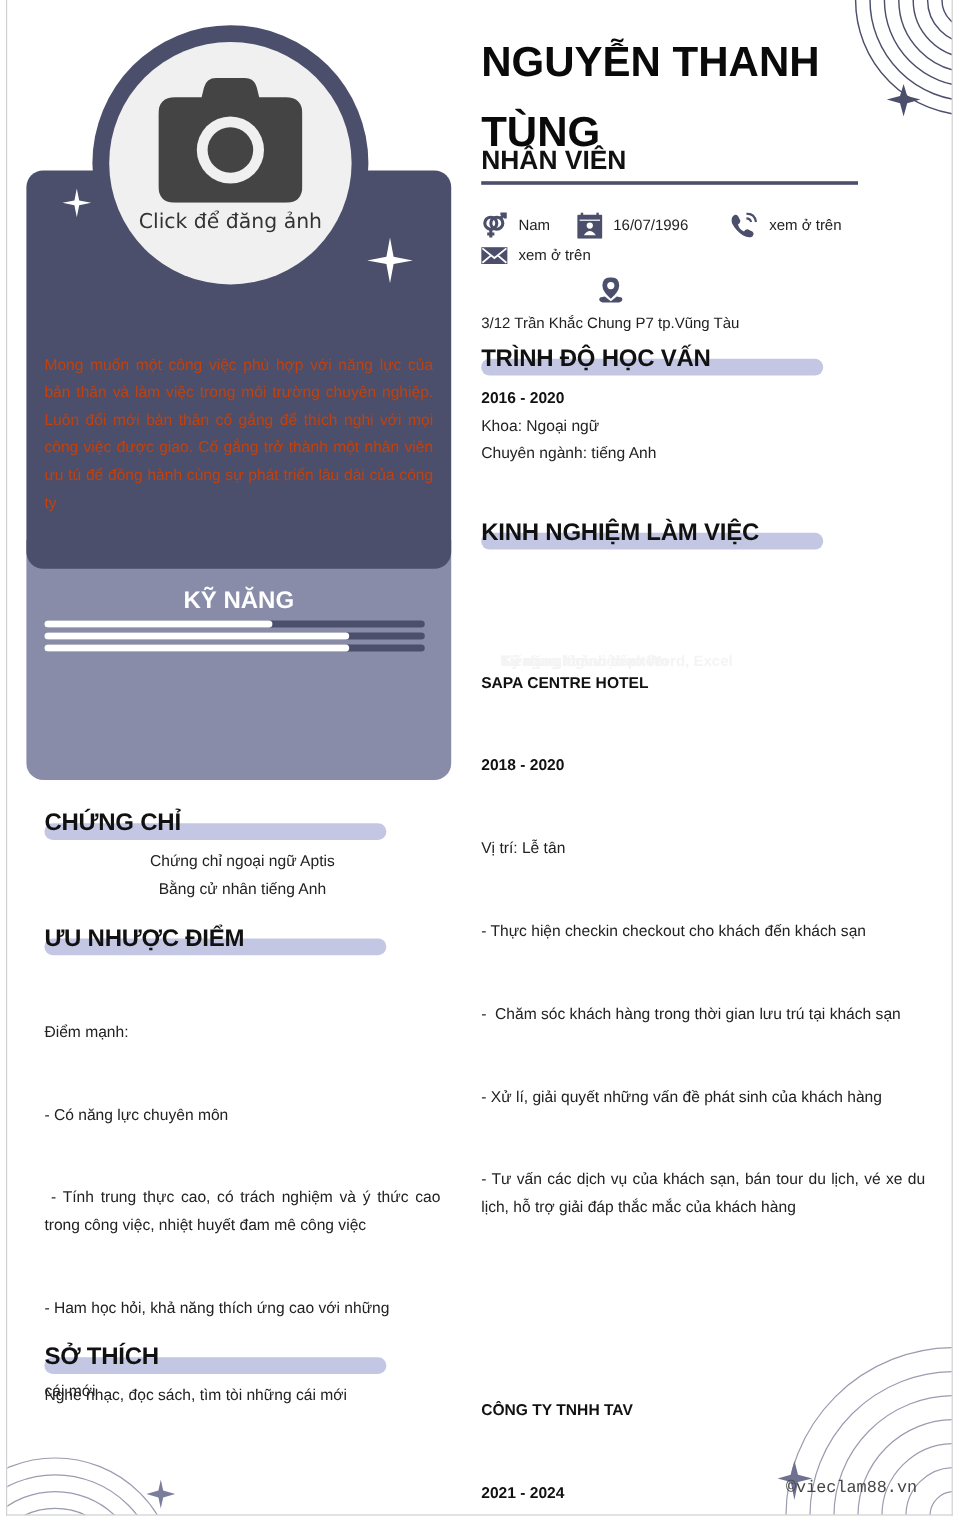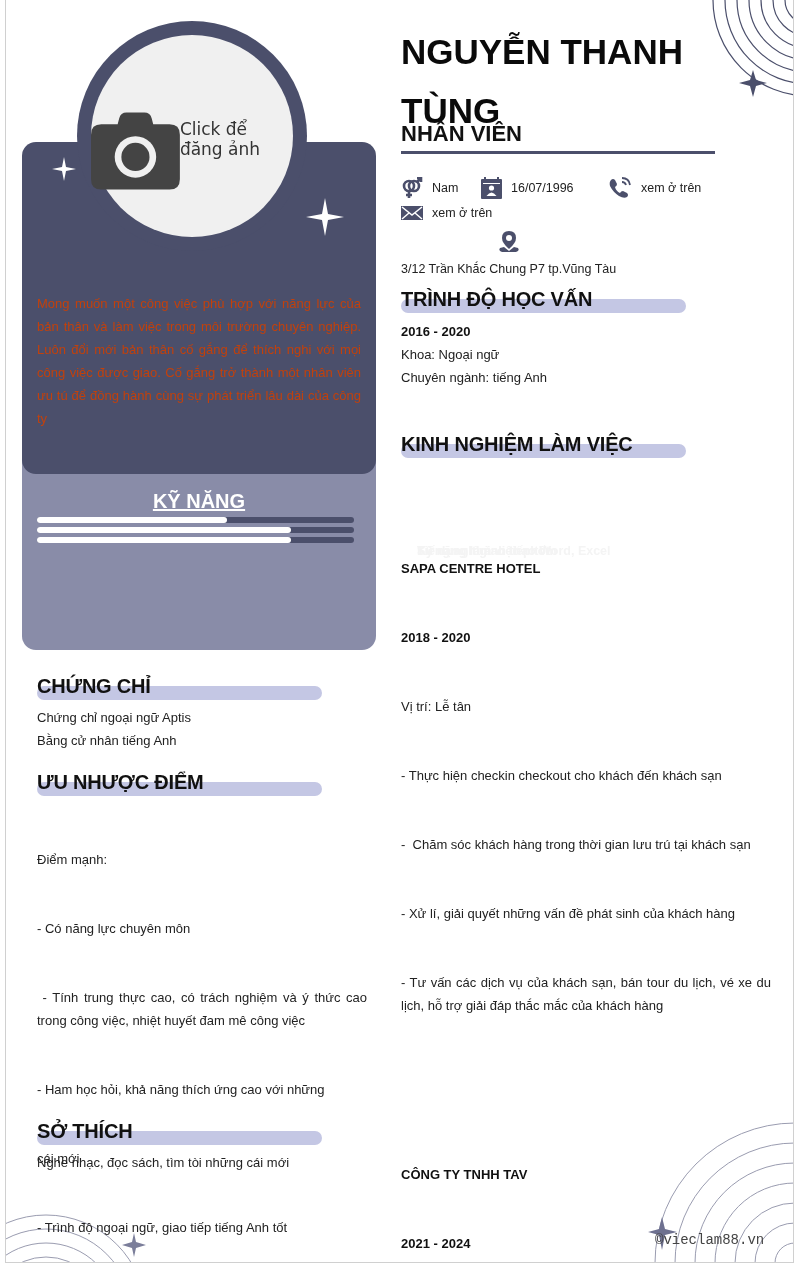--- a/index.html
+++ b/index.html
@@ -6,31 +6,31 @@
   html, body { width: 795px; height: 1283px; background: #ffffff; overflow: hidden; }
   body { font-family: "Liberation Sans", sans-serif; color: #222; position: relative; }
   .page { position: absolute; left: 5px; top: 0; width: 789px; height: 1263px; border: 1px solid #d0d0d0; border-top: none; background: #fff; overflow: hidden; }
   .deco { position: absolute; pointer-events: none; }
 
   
   .left-top { position: absolute; left: 16px; top: 142px; width: 354px; height: 332px; background: #4b4f6b; border-radius: 14px; }
   .left-skill { position: absolute; left: 16px; top: 450px; width: 354px; height: 200px; background: #898ca8; border-radius: 0 0 14px 14px; z-index: 0; }
   .left-top { z-index: 1; }
   .avatar-ring { position: absolute; left: 71px; top: 21px; width: 230px; height: 230px; border-radius: 50%; background: #4b4f6b; z-index: 2; }
-  .avatar { position: absolute; left: 85px; top: 35px; width: 202px; height: 202px; border-radius: 50%; background: #f0f0f0; z-index: 3; display: flex; align-items: center; }
+  .avatar { position: absolute; left: 85px; top: 35px; width: 202px; height: 202px; border-radius: 50%; background: #f0f0f0; z-index: 3; display: flex; flex-direction: column; align-items: center; }
   .avatar .cam { margin-top: 30px; }
   .avatar .caption { margin-top: 6px; font-family: "DejaVu Sans", sans-serif; font-size: 17px; color: #333; }
   .sparkle { position: absolute; z-index: 4; }
 
   .objective { position: absolute; left: 16px; top: 282px; width: 354px; z-index: 3; color: #fff; }
   .objective h2 { text-align: center; font-size: 20px; font-weight: bold; letter-spacing: 0.2px; }
   .objective p { margin: 10px 15px 0 15px; font-size: 13px; line-height: 23px; text-align: justify; color: #c2410c; }
 
   .skills { position: absolute; left: 16px; top: 490px; width: 354px; z-index: 3; color: #fff; }
-  .skills h2 { text-align: center; font-size: 20px; font-weight: bold; text-decoration: underline; }
+  .skills h2 { text-align: center; font-size: 20px; font-weight: bold; }
   .skill { margin: 0 22px 0 15px; }
   .skill .name { font-size: 12.5px; color: #f4f4f4; margin-top: 10px; }
   .skill .bar { height: 6px; border-radius: 3px; background: #4b4f6b; margin-top: 4px; position: relative; }
   .skill .fill { position: absolute; left: 0; top: 0; bottom: 0; border-radius: 3px; background: #ffffff; }
 
   .section-title { position: relative; height: 26px; }
   .section-title .hl { position: absolute; left: 0; top: 12px; height: 14px; border-radius: 7px; background: #c4c7e4; }
   .section-title h3 { position: relative; font-size: 20px; font-weight: bold; color: #111; line-height: 24px; letter-spacing: -0.2px; }
   .body-text { font-size: 13px; line-height: 23px; color: #222; }
   .body-text .bold { font-weight: bold; color: #111; }
@@ -131,38 +131,37 @@
           <div class="fill" style="width:80%"></div>
         </div>
     </div>
   </div>
 
   <div class="l-sec" style="top:674px;">
     <div class="section-title">
       <div class="hl" style="width:285px;"></div>
       <h3>CHỨNG CHỈ</h3>
     </div>
-    <div class="body-text" style="margin-top:6px;">
+    <div class="body-text" style="margin-top:6px;text-align:center;">
       <div>Chứng chỉ ngoại ngữ Aptis</div>
       <div>Bằng cử nhân tiếng Anh</div>
     </div>
   </div>
 
   <div class="l-sec" style="top:770px;">
     <div class="section-title">
       <div class="hl" style="width:285px;"></div>
       <h3>ƯU NHƯỢC ĐIỂM</h3>
     </div>
     <div class="body-text" style="margin-top:6px; white-space:pre-wrap; text-align:justify;">
       <div>Điểm mạnh:</div>
       <div>- Có năng lực chuyên môn</div>
       <div> - Tính trung thực cao, có trách nghiệm và ý thức cao trong công việc, nhiệt huyết đam mê công việc</div>
       <div>- Ham học hỏi, khả năng thích ứng cao với những</div>
       <div>cái mới</div>
-      <div>- Trình độ ngoại ngữ, giao tiếp tiếng Anh tốt</div>
       
       
       
       
       
       
     </div>
   </div>
 
   <div class="l-sec" style="top:1119px;">

